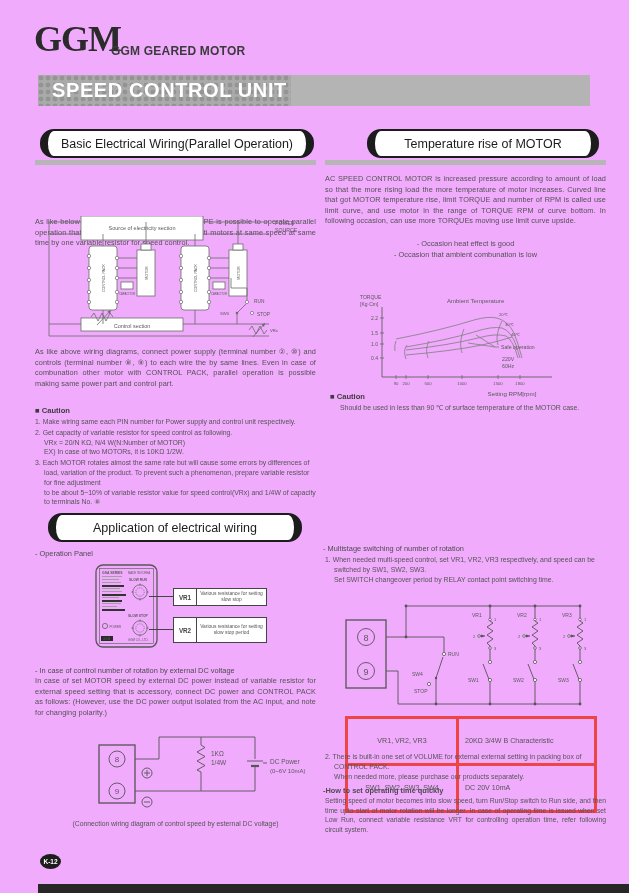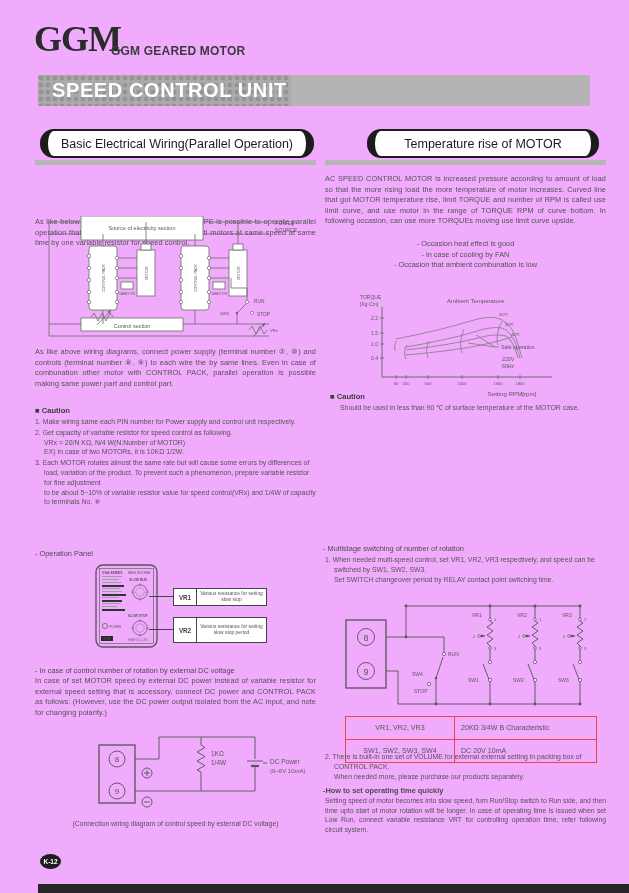--- a/index.html
+++ b/index.html
@@ -21,21 +21,21 @@
   .dash-head{font-size:7.4px;color:#4c4c4c;}
   .dash-head.b{font-weight:bold;}
   .bullet{font-size:7.4px;line-height:10.6px;color:#525252;}
   .callout{border:1px solid #444;display:flex;align-items:stretch;background:#fff;}
   .callout .tag{width:22px;border-right:1px solid #444;display:flex;align-items:center;justify-content:center;
       font-size:6.3px;font-weight:bold;color:#444;}
   .callout .desc{flex:1;display:flex;align-items:center;justify-content:center;text-align:center;
       font-size:4.9px;line-height:6.5px;color:#555;padding:1px 2px;}
   .connector{height:1px;background:#444;}
   .spec-table{border-collapse:collapse;font-size:7.1px;color:#555;width:252px;}
-  .spec-table td{border:1px solid #ef4444;padding:7px 6px;}
+  .spec-table td{border:3px solid #ef4444;padding:18px 6px;}
   .spec-table td.c1{width:96px;text-align:center;}
   .caption{font-size:6.8px;color:#555;text-align:center;}
   .badge{background:#1d1d1d;color:#fff;border-radius:50%;display:flex;align-items:center;justify-content:center;
       font-size:6.5px;font-weight:bold;}
   .botbar{background:#272727;}
   svg{font-family:"Liberation Sans",sans-serif;}
   svg text{fill:#5a5a5a;}
 </style>
 </head>
 <body>
@@ -141,20 +141,21 @@
   <div class="abs cau-title" style="left:35px;top:406px;">■ Caution</div>
   <div class="abs" style="left:35px;top:417px;width:281px;">
     <div class="cau-item">1. Make wiring same each PIN number for Power supply and control unit respectively.</div>
     <div class="cau-item">2. Get capacity of variable resistor for speed control as following.
 VRx = 20/N KΩ, N/4 W(N:Number of MOTOR)
 EX) In case of two MOTORs, it is 10KΩ 1/2W.</div>
     <div class="cau-item">3. Each MOTOR rotates almost the same rate but will cause some errors by differences of load, variation of the product. To prevent such a phenomenon, prepare variable resistor for fine adjustment
 to be about 5~10% of variable resistor value for speed control(VRx) and 1/4W of capacity to terminals No. ⑧</div>
   </div>
 
+  <div class="abs pill" style="left:48px;top:513px;width:238px;height:25px;">Application of electrical wiring</div>
 
   <div class="abs dash-head" style="left:35px;top:549px;">- Operation Panel</div>
 
   <svg class="abs" style="left:95px;top:564px;" width="63" height="84" viewBox="0 0 63 84">
     <g stroke="#555" fill="none">
       <rect x="1" y="1" width="61" height="82" rx="7" stroke-width="1.3"></rect>
       <rect x="4.5" y="4.5" width="54" height="75" stroke-width="0.6"></rect>
     </g>
     <g fill="#9a9a9a" stroke="none">
       <rect x="7" y="12" width="20" height="0.9"></rect>
@@ -243,21 +244,20 @@
   </svg>
 
   <div class="abs caption" style="left:35px;top:820px;width:281px;">(Connection wiring diagram of control speed by esternal DC voltage)</div>
 
   <div class="abs pill" style="left:367px;top:129px;width:216px;height:25px;">Temperature rise of MOTOR</div>
   <div class="abs graybar" style="left:325px;top:160px;width:281px;"></div>
 
   <div class="abs para" style="left:325px;top:174px;width:281px;">AC SPEED CONTROL MOTOR is increased pressure according to amount of load so that the more rising load the more temperature of motor increases. Curved line that got MOTOR temperature rise, limit TORQUE and number of RPM is called use limit curve, and use motor in the range of TORQUE RPM of curve bottom. In following occasion, can use more TORQUEs moving use limit curve upside.</div>
   <div class="abs" style="left:325px;top:239px;width:281px;text-align:center;">
     <div class="bullet">- Occasion heat effect is good</div>
-    <div class="bullet">- in case of cooling by FAN</div>
     <div class="bullet">- Occasion that ambient combunation is low</div>
   </div>
 
   <svg class="abs" style="left:352px;top:285px;" width="218" height="118" viewBox="0 0 218 118">
     <g stroke="#606060" stroke-width="0.9" fill="none">
       <line x1="30" y1="22" x2="30" y2="92"></line>
         <line x1="30" y1="92" x2="200" y2="92"></line>
     </g>
     <g stroke="#606060" stroke-width="0.7" fill="none">
       <line x1="28" y1="33" x2="32" y2="33"></line>

